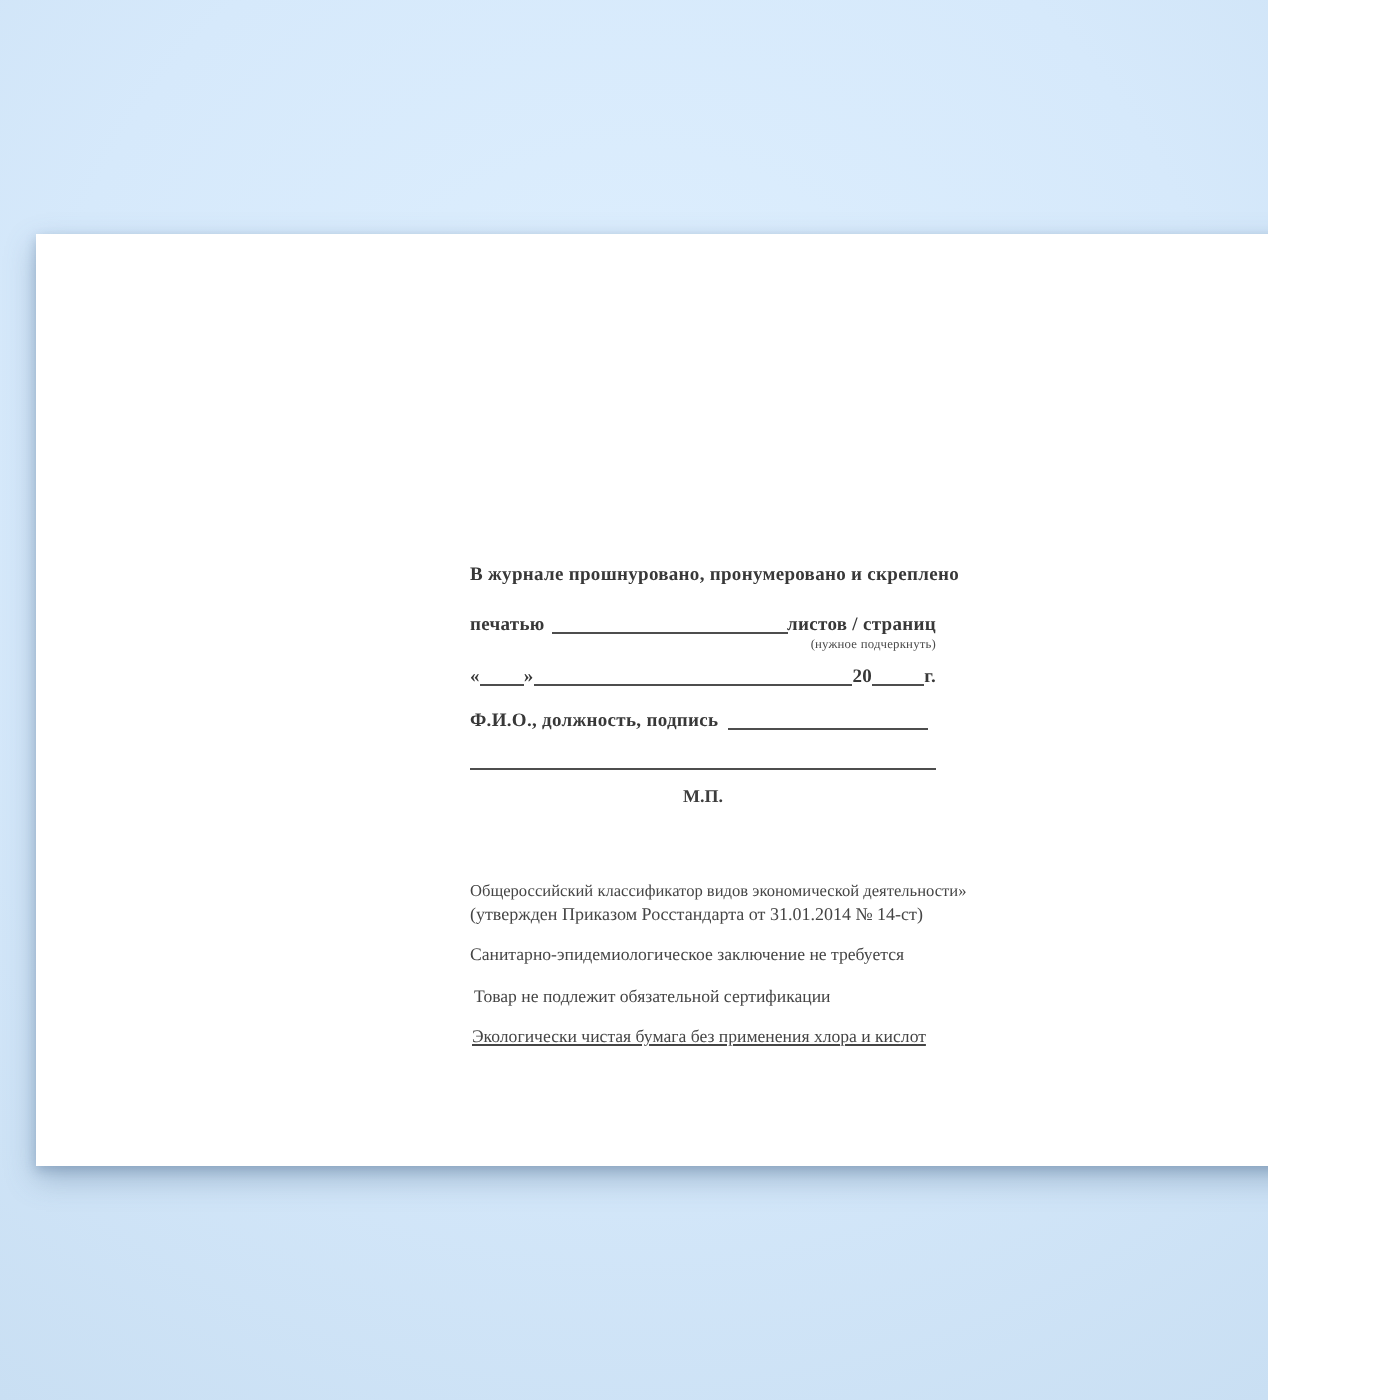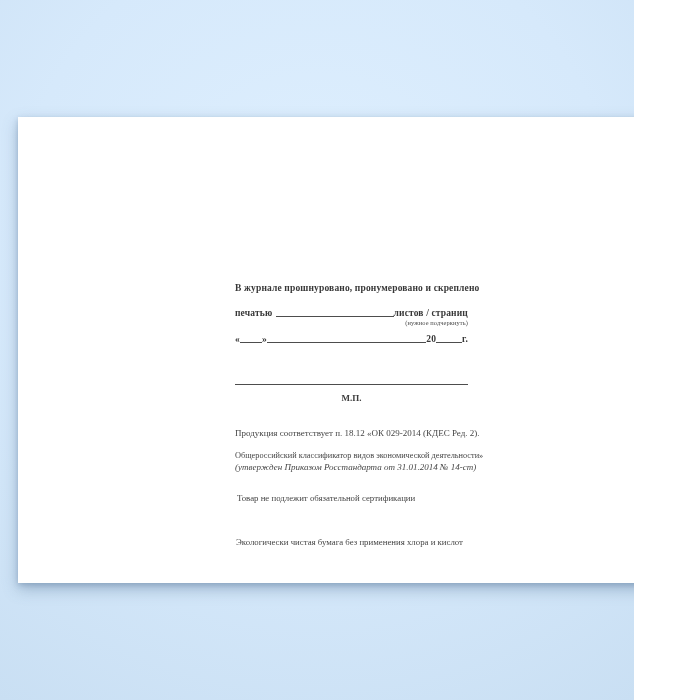--- a/index.html
+++ b/index.html
@@ -52,21 +52,21 @@
   }
   .seal-mark {
     font-size: 9px;
     font-weight: bold;
     color: #3d3d3d;
     text-align: center;
     padding-right: 20px;
   }
   .serif-line { font-size: 9px; color: #454545; white-space: nowrap; }
   .serif-line.smaller { font-size: 8.3px; }
-  .serif-line.italic { font-style: italic; }
+  .serif-line.italic { }
   .statement { font-size: 8.8px; color: #454545; white-space: nowrap; }
   .badge-row { display: flex; align-items: flex-start; padding-left: 9px; }
   .age-badge {
     width: 21px;
     height: 21px;
     border: 1.7px solid #2c2c2c;
     border-radius: 50%;
     display: flex;
     align-items: center;
     justify-content: center;
@@ -102,32 +102,36 @@
       <div class="row flexrow" style="top: 217px;">
         <span class="bold-line">«</span>
         <span class="fill" style="width: 22px;"></span>
         <span class="bold-line">»</span>
         <span class="fill grow"></span>
         <span class="bold-line">20</span>
         <span class="fill" style="width: 26px;"></span>
         <span class="bold-line">г.</span>
       </div>
 
+      <div class="row flexrow" style="top: 239px;">
+        <span class="bold-line">Ф.И.О., должность, подпись</span>
+        <span class="fill grow" style="margin-left: 5px; margin-right: 4px;"></span>
+      </div>
 
       <div class="row" style="top: 257px; height: 12px;">
         <div class="fill" style="width: 100%; height: 11px; box-sizing: border-box;"></div>
       </div>
 
       <div class="row seal-mark" style="top: 276px;">М.П.</div>
 
       <div class="row" style="top: 311px;">
-        <div class="serif-line">Продукция соответствует п. 18.12 «ОК 029-2014 (КДЕС Ред. 2).</div>
         <div class="serif-line smaller" style="margin-top: 13px;">Общероссийский классификатор видов экономической деятельности»</div>
         <div class="serif-line italic" style="margin-top: 1.5px;">(утвержден Приказом Росстандарта от 31.01.2014 № 14-ст)</div>
       </div>
 
+      <div class="row statement" style="top: 355px;">Санитарно-эпидемиологическое заключение не требуется</div>
       <div class="row statement" style="top: 376px; padding-left: 2px;">Товар не подлежит обязательной сертификации</div>
-      <div class="row statement" style="top: 420px; padding-left: 1px;">Экологически чистая бумага без применения хлора и кислот</div>
+      <div class="row statement" style="top: 396px; padding-left: 1px; text-decoration: underline;">Экологически чистая бумага без применения хлора и кислот</div>
 
 
     </div>
   </div>
 </div>
 
 </body></html>

